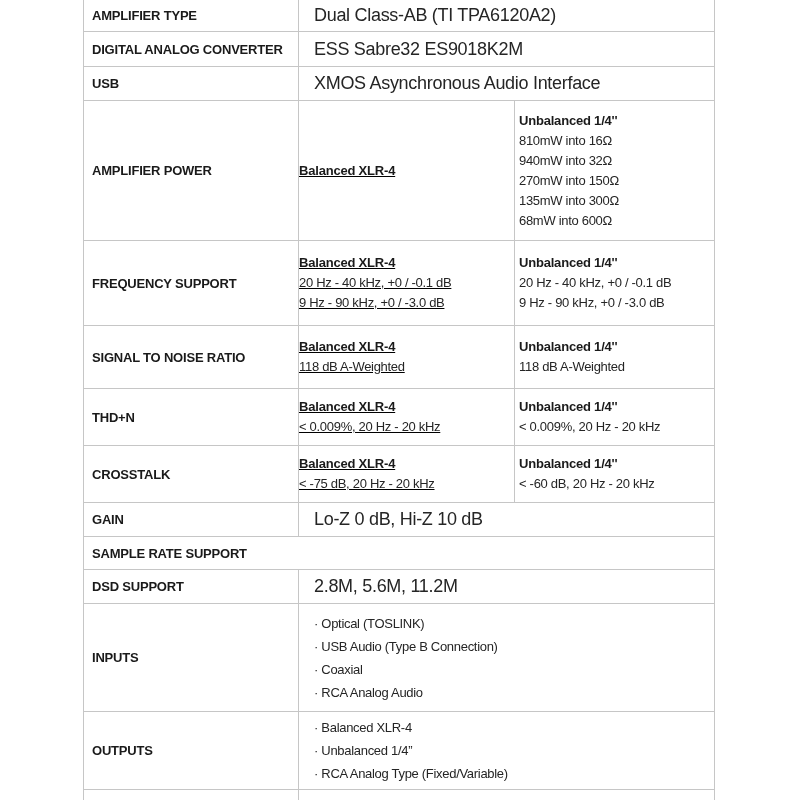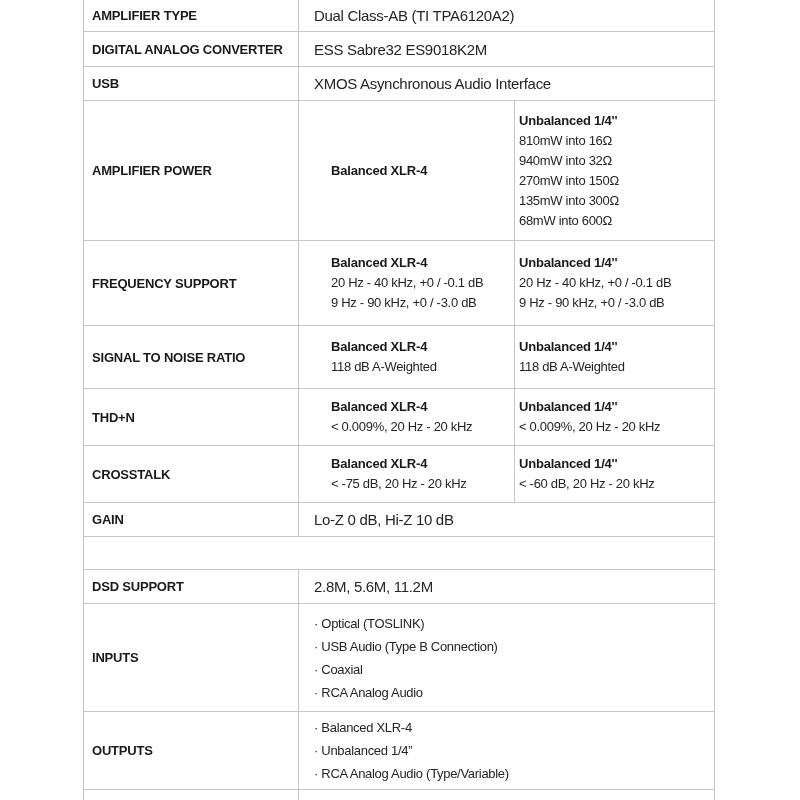--- a/index.html
+++ b/index.html
@@ -49,34 +49,35 @@
   .value-cell{
     flex:1;
     box-sizing:border-box;
     border-left:1px solid var(--border);
     display:flex;
     align-items:center;
     padding-left:15px;
     overflow:hidden;
   }
   .value{
-    font-size:15px;
+    font-size:18px;
     letter-spacing:-0.3px;
     color:var(--value-color);
     white-space:nowrap;
   }
   .col2{
     flex:0 0 216px;
     width:216px;
     box-sizing:border-box;
     border-left:1px solid var(--border);
     display:flex;
     align-items:center;
-    padding-left:32px;
-    overflow:hidden;
+    padding-left:0;
+    overflow:hidden;
+    text-decoration:underline;
   }
   .col3{
     flex:1;
     box-sizing:border-box;
     border-left:1px solid var(--border);
     display:flex;
     align-items:center;
     padding-left:4px;
     overflow:hidden;
   }
@@ -251,20 +252,23 @@
     <div class="row" style="height:34px">
       <div class="label-cell">
         <span class="label">GAIN</span>
       </div>
       <div class="value-cell">
         <span class="value">Lo-Z 0 dB, Hi-Z 10 dB</span>
       </div>
     </div>
 
     <div class="row" style="height:33px">
+      <div class="label-cell">
+        <span class="label">SAMPLE RATE SUPPORT</span>
+      </div>
     </div>
 
     <div class="row" style="height:34px">
       <div class="label-cell">
         <span class="label">DSD SUPPORT</span>
       </div>
       <div class="value-cell">
         <span class="value">2.8M, 5.6M, 11.2M</span>
       </div>
     </div>
@@ -284,21 +288,21 @@
     </div>
 
     <div class="row" style="height:78px">
       <div class="label-cell">
         <span class="label">OUTPUTS</span>
       </div>
       <div class="value-cell">
         <div class="bullet-list">
             <div>· Balanced XLR-4</div>
             <div>· Unbalanced 1/4”</div>
-            <div>· RCA Analog Audio (Type/Variable)</div>
+            <div>· RCA Analog Type (Fixed/Variable)</div>
           </div>
       </div>
     </div>
 
     <div class="row" style="height:10px;border-bottom:none">
       <div class="label-cell"></div>
       <div class="value-cell"></div>
     </div>
 
   </div>

